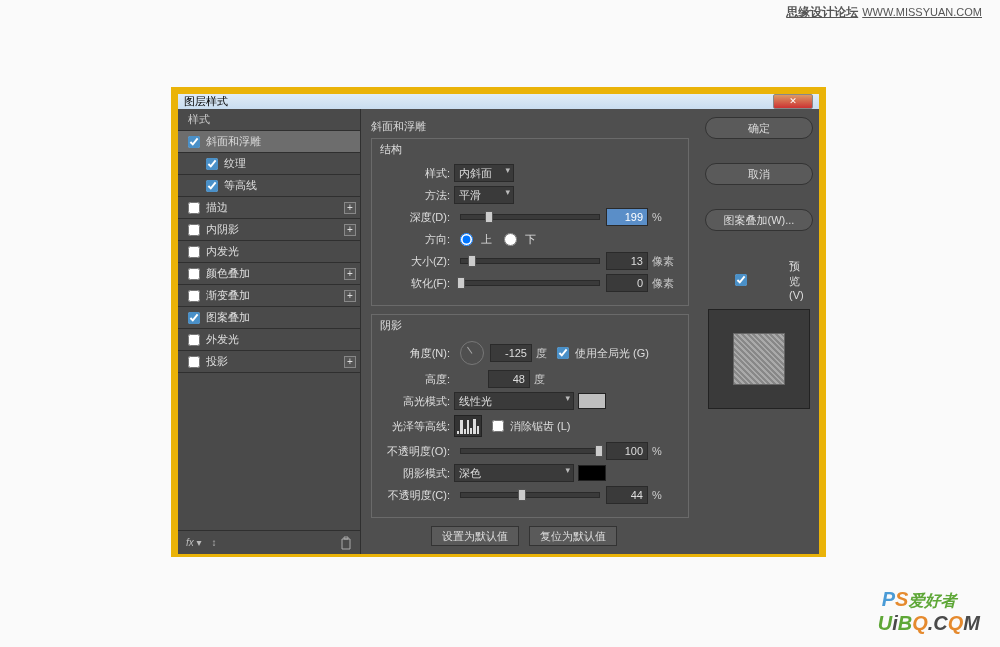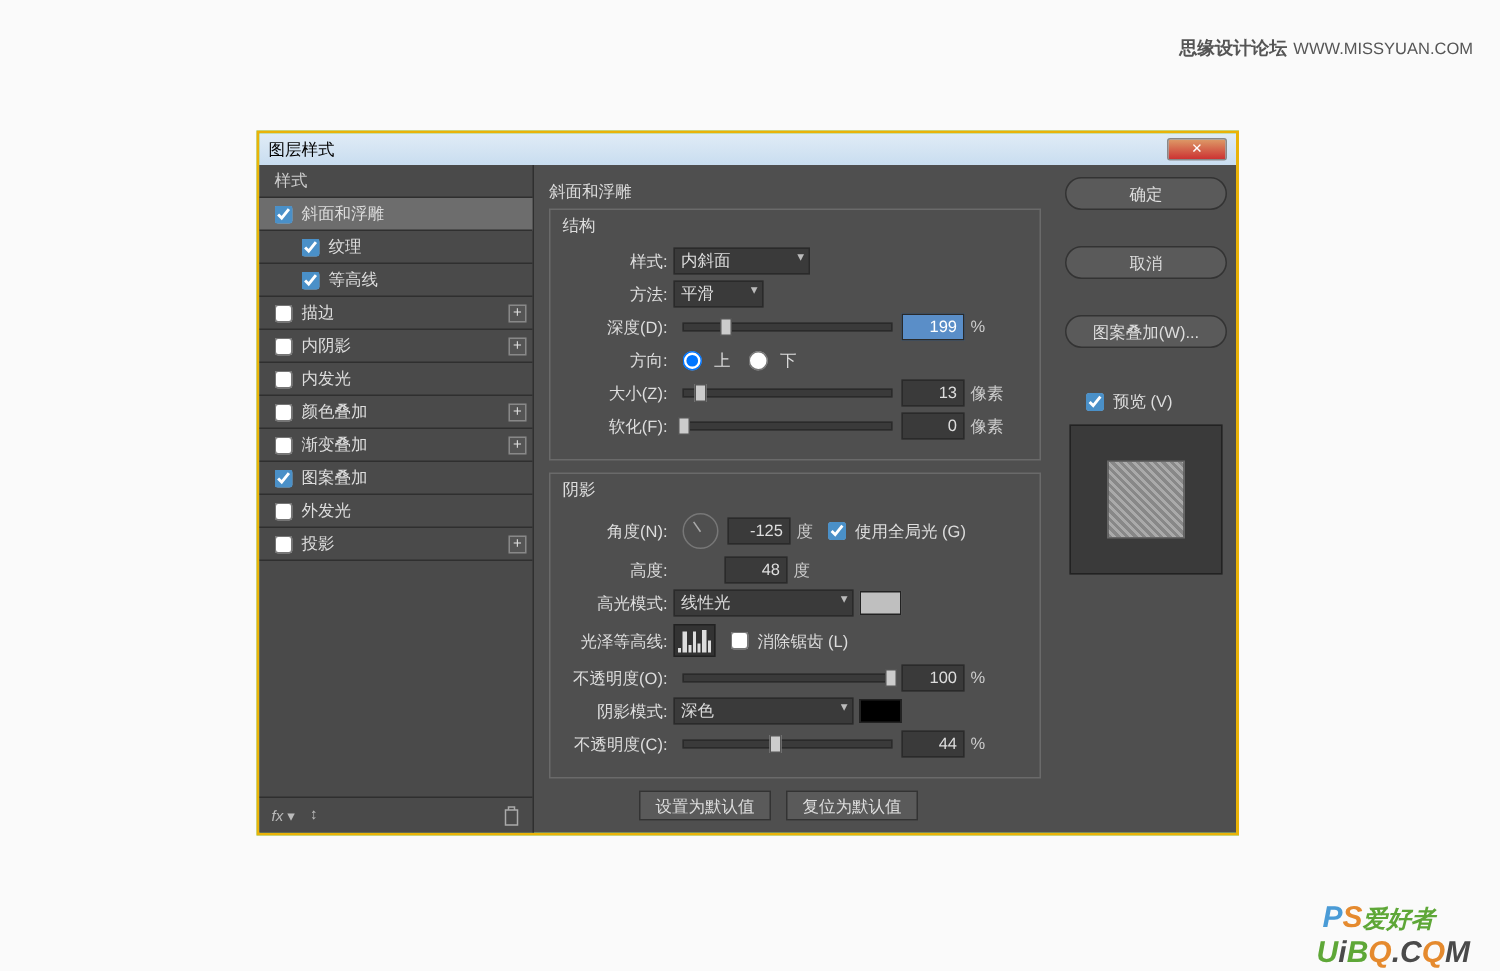--- a/index.html
+++ b/index.html
@@ -1,27 +1,27 @@
 <!DOCTYPE html>
 <html><head>
 <meta charset="utf-8">
 <style>
 * { box-sizing: border-box; font-family: "Microsoft YaHei", sans-serif; }
 body { margin: 0; width: 1000px; height: 647px; background: #fafafa; position: relative; font-size: 11px; color: #ddd; }
-.watermark-top { position: absolute; top: 24px; right: 18px; font-size: 11px; color: #555; }
+.watermark-top { position: absolute; top: 4px; right: 18px; font-size: 11px; color: #555; text-decoration: underline; }
 .watermark-top b { font-size: 12px; margin-right: 4px; }
-.watermark-bottom { position: absolute; bottom: 0; right: 20px; font-size: 20px; font-weight: bold; font-style: italic; }
+.watermark-bottom { position: absolute; bottom: 12px; right: 20px; font-size: 20px; font-weight: bold; font-style: italic; }
 .watermark-bottom .u { color: #5ea737; }
 .watermark-bottom .i { color: #4a4a4a; }
 .watermark-bottom .b { color: #5ea737; }
 .watermark-bottom .q { color: #e58a2e; }
 .watermark-bottom .p { color: #4a9bd6; font-style: italic; margin-left: 4px; }
 .watermark-bottom .s { color: #e58a2e; }
 .watermark-bottom .tag { color: #5ea737; font-size: 16px; }
-.dialog { position: absolute; left: 171px; top: 87px; width: 655px; height: 470px; border: 2px solid #eab308; background: #5eead4; display: flex; flex-direction: column; justify-content: space-between; }
+.dialog { position: absolute; left: 171px; top: 87px; width: 655px; height: 470px; border: 7px solid #eab308; background: #ec4899; display: flex; flex-direction: column; justify-content: space-between; }
 .titlebar { height: 24px; background: linear-gradient(#e0ecf6,#c9ddf0); display: flex; align-items: center; padding: 0 6px; color: #000; font-size: 11px; }
 .titlebar .spacer { flex: 1; }
 .close-btn { width: 40px; height: 15px; background: linear-gradient(#d96,#c33); border: 1px solid #888; border-radius: 2px; color: #fff; text-align: center; line-height: 12px; font-size: 9px; }
 .body { flex: 1; display: flex; background: #4f4f4f; }
 .sidebar { width: 183px; background: #4a4a4a; border-right: 1px solid #2f2f2f; display: flex; flex-direction: column; }
 .sidebar-inner { flex: 1; }
 .side-row { height: 22px; display: flex; align-items: center; padding: 0 8px; border-bottom: 1px solid #2f2f2f; position: relative; }
 .side-row.head { color: #ccc; padding-left: 10px; }
 .side-row.sel { background: #6d6d6d; }
 .side-row.sub { padding-left: 26px; }
@@ -50,21 +50,21 @@
 .radio-grp input { margin: 0 2px 0 6px; }
 .angle { display: inline-block; width: 24px; height: 24px; border: 1px solid #777; border-radius: 50%; position: relative; margin: 0 6px; }
 .angle::after { content: ""; position: absolute; top: 50%; left: 50%; width: 8px; height: 1px; background: #aaa; transform-origin: left; transform: rotate(-125deg); }
 .contour { width: 28px; height: 22px; background: #333; border: 1px solid #222; display: inline-flex; align-items: flex-end; padding: 2px; gap: 1px; }
 .contour span { flex: 1; background: #ddd; }
 .swatch { width: 28px; height: 16px; border: 1px solid #222; display: inline-block; margin-left: 4px; }
 .btn-row { display: flex; gap: 10px; margin-top: 6px; padding-left: 60px; }
 .btn-mini { background: #5a5a5a; border: 1px solid #333; color: #ddd; height: 20px; padding: 0 10px; font-size: 11px; }
 .right { width: 120px; padding: 8px; display: flex; flex-direction: column; align-items: center; }
 .rbtn { width: 108px; height: 22px; background: #5a5a5a; border: 1px solid #333; border-radius: 11px; color: #ddd; margin-bottom: 24px; font-size: 11px; }
-.preview-chk { display: flex; align-items: center; margin: 4px 0 8px; align-self: flex-start; padding-left: 10px; }
+.preview-chk { display: flex; align-items: center; margin: 4px 16px 8px; align-self: flex-start; padding-left: 10px; gap: 36px; }
 .preview { width: 102px; height: 100px; background: #3a3a3a; border: 1px solid #222; display: flex; align-items: center; justify-content: center; }
 .preview-inner { width: 52px; height: 52px; background: repeating-linear-gradient(45deg,#888 0 2px,#aaa 2px 4px); border: 1px solid #666; }
 </style>
 </head>
 <body>
 
 <div class="watermark-top">
   <b>思缘设计论坛</b><span>WWW.MISSYUAN.COM</span>
 </div>
 
@@ -141,21 +141,21 @@
           </span>
       </div>
     </div>
 
     <div class="main">
       <div class="panel-title">斜面和浮雕</div>
       <div class="group">
         <div class="group-label">结构</div>
         <div class="frow">
             <span class="flabel">样式:</span>
-            <span class="sel-wrap"><select style="width:91px"><option>内斜面</option></select></span>
+            <span class="sel-wrap"><select style="width:60px"><option>内斜面</option></select></span>
           </div>
         <div class="frow">
             <span class="flabel">方法:</span>
             <span class="sel-wrap"><select style="width:60px"><option>平滑</option></select></span>
           </div>
         <div class="frow">
             <span class="flabel">深度(D):</span>
             <div class="slider-track">
               <div class="slider-thumb" style="left:20%"></div>
             </div>

